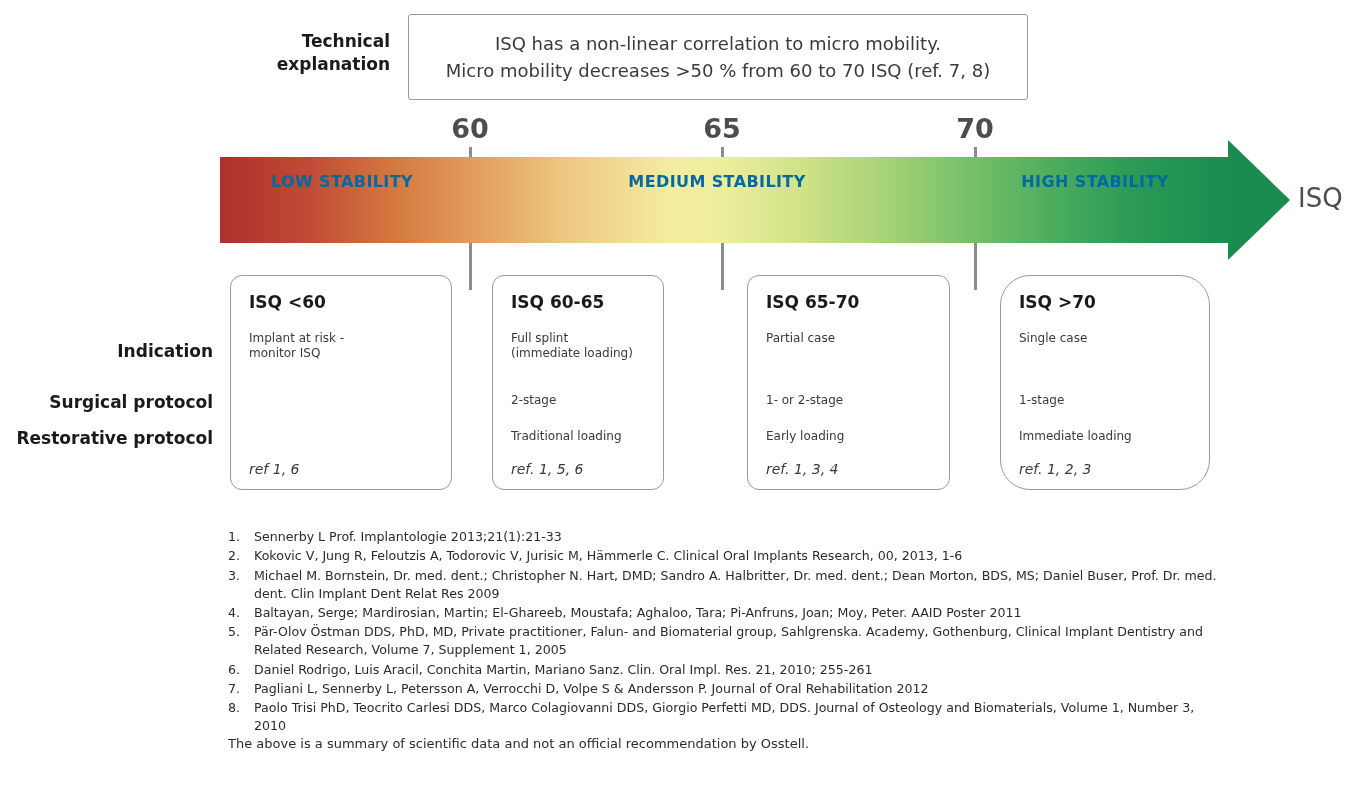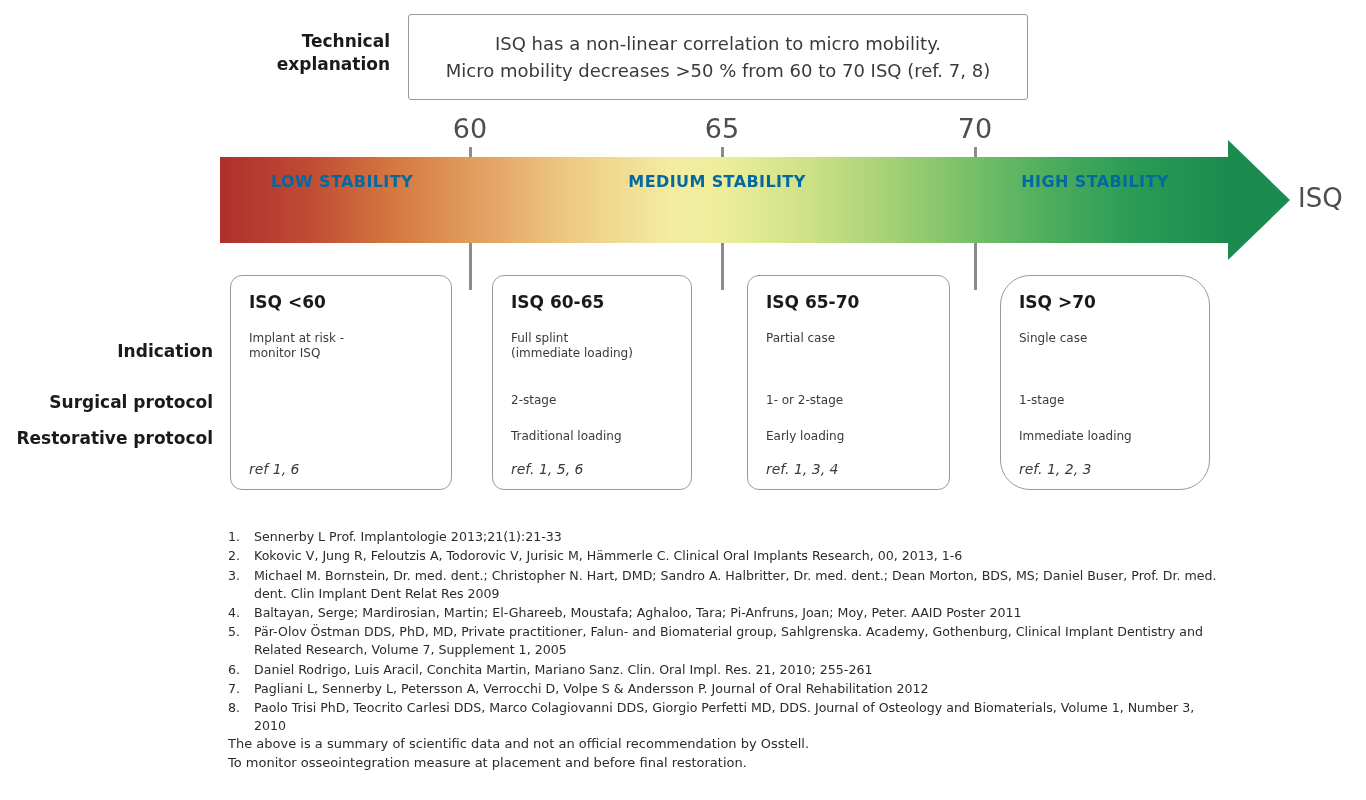--- a/index.html
+++ b/index.html
@@ -45,21 +45,21 @@
   }
 
   
   .scale-num {
     position: absolute;
     top: 113px;
     width: 60px;
     text-align: center;
     font-size: 27px;
     color: #4d4d4d;
-    font-weight: normal;
+    font-weight: bold;
   }
 
   
   .tick-top {
     position: absolute;
     top: 147px;
     width: 2.5px; height: 12px;
     background: #8c8c8c;
   }
   .tick-bottom {
@@ -224,21 +224,21 @@
 
   <div id="cards-layer">
       <div class="card" style="left: 230px; width: 222px;">
         <div class="card-title">ISQ &lt;60</div>
         <div class="card-line" style="position: absolute; left: 18px; right: 12px; top: 55px;">
           <div>Implant at risk -</div>
           <div>monitor ISQ</div>
         </div>
         <div class="card-ref">ref 1, 6</div>
       </div>
-      <div class="card" style="left: 492px; width: 200px;">
+      <div class="card" style="left: 492px; width: 172px;">
         <div class="card-title">ISQ 60-65</div>
         <div class="card-line" style="position: absolute; left: 18px; right: 12px; top: 55px;">
           <div>Full splint</div>
           <div>(immediate loading)</div>
         </div>
         <div class="card-line" style="position: absolute; left: 18px; right: 12px; top: 117px;">
           <div>2-stage</div>
         </div>
         <div class="card-line" style="position: absolute; left: 18px; right: 12px; top: 153px;">
           <div>Traditional loading</div>
@@ -303,16 +303,15 @@
         <div class="ref-text">Pagliani L, Sennerby L, Petersson A, Verrocchi D, Volpe S &amp; Andersson P. Journal of Oral Rehabilitation 2012</div>
       </div>
       <div class="ref-item">
         <div class="ref-num">8.</div>
         <div class="ref-text">Paolo Trisi PhD, Teocrito Carlesi DDS, Marco Colagiovanni DDS, Giorgio Perfetti MD, DDS. Journal of Osteology and Biomaterials, Volume 1, Number 3, 2010</div>
       </div>
     </div>
 
   <div class="disclaimer">
     <div>The above is a summary of scientific data and not an official recommendation by Osstell.</div>
-    <div>To monitor osseointegration measure at placement and before final restoration.</div>
   </div>
 
 </div>
 
 </body></html>

